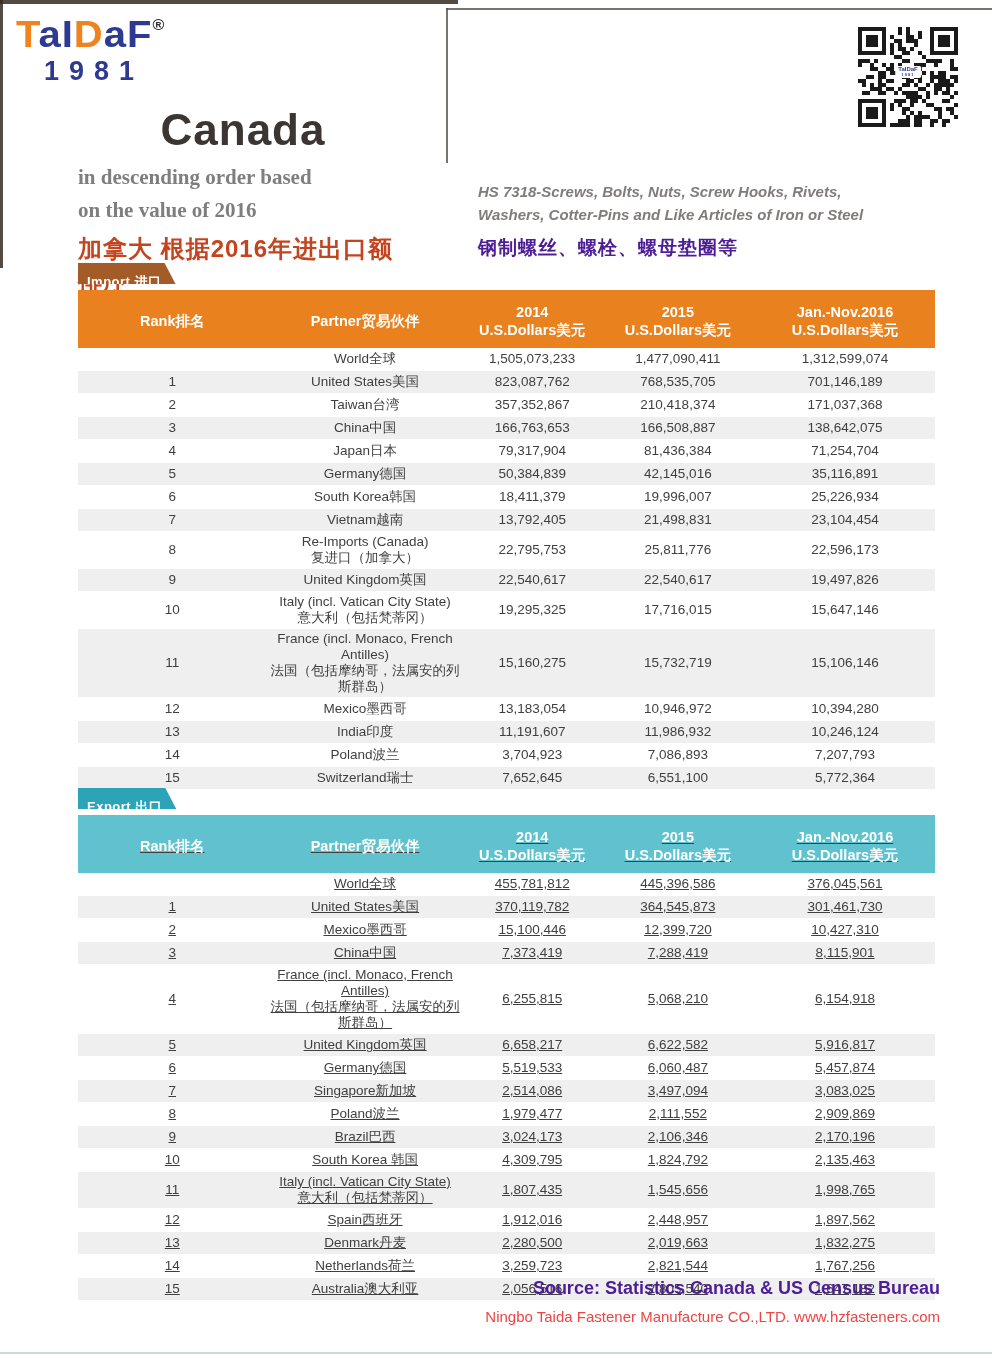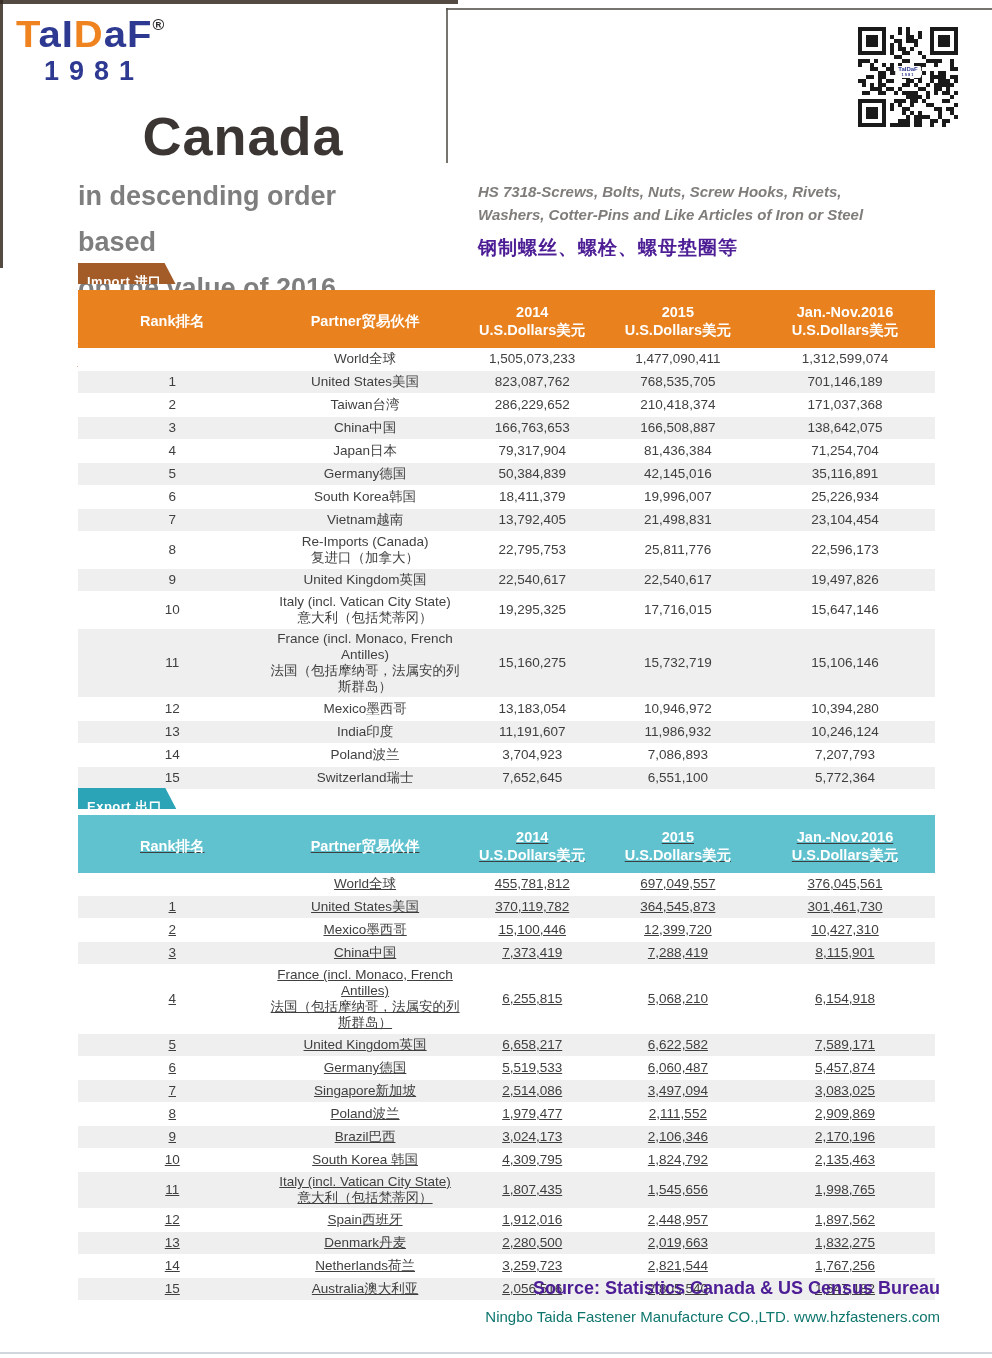--- a/index.html
+++ b/index.html
@@ -30,22 +30,22 @@
   .qr svg { width:100%; height:100%; shape-rendering:crispEdges; }
   .qr-logo {
     position:absolute; left:50%; top:46%; transform:translate(-50%,-50%);
     background:#fff; padding:1px 3px; border-radius:2px; text-align:center; line-height:5px;
   }
   .qr-logo .l1 { font-size:6px; font-weight:bold; color:#2e3a92; letter-spacing:0; }
   .qr-logo .l2 { font-size:4px; font-weight:bold; color:#2e3a92; letter-spacing:1px; }
 
   
   .title-block { position:absolute; left:78px; top:105px; width:330px; }
-  .title-main  { font-size:54px; font-weight:bold; color:#3b3633; text-align:center; letter-spacing:1px; }
-  .title-sub   { font-size:27px; font-weight:bold; color:#7e7e7e; line-height:46px; margin-top:6px; }
+  .title-main  { font-size:44px; font-weight:bold; color:#3b3633; text-align:center; letter-spacing:1px; }
+  .title-sub   { font-size:21px; font-weight:bold; color:#7e7e7e; line-height:33px; margin-top:6px;font-family:Liberation Serif, serif; }
   .title-cn    { font-size:24px; font-weight:bold; color:#c3441e; margin-top:6px; letter-spacing:1px; }
 
   .hs-block { position:absolute; left:478px; top:168px; width:480px;margin-top:12px; }
   .hs-en { font-size:15px; font-weight:bold; font-style:italic; color:#7f7c7a; line-height:23px; }
   .hs-cn { font-size:19px; font-weight:bold; color:#4c1d95; margin-top:9px; letter-spacing:1px; }
 
   
   .section { position:absolute; left:78px; width:857px; }
   .section-import { top:263px; }
   .section-export { top:788px;text-decoration:underline; }
@@ -68,21 +68,21 @@
     padding:2px 2px; font-size:13.5px; text-align:center; vertical-align:middle;
     line-height:18px; color:#3f3f3f; border-bottom:1px solid #ffffff;
   }
   tbody td.partner div { line-height:16px; }
   tbody tr.stripe { background:#efefef; }
   tbody tr { background:#ffffff; }
 
   
   .footer { position:absolute; left:78px; width:862px; text-align:right; }
   .footer-source  { top:1278px; font-size:18px; font-weight:bold; color:#4c1d95; }
-  .footer-company { top:1308px; font-size:15px; color:#0f766e; }
+  .footer-company { top:1308px; font-size:15px; color:#ef4444; }
 </style>
 </head>
 <body>
 
 <div class="edge edge-top-left"></div>
 <div class="edge edge-left"></div>
 <div class="edge-inner-h edge"></div>
 <div class="edge-inner-v edge"></div>
 <div class="edge edge-bottom"></div>
 
@@ -367,21 +367,21 @@
           </td>
           <td class="val">823,087,762</td>
           <td class="val">768,535,705</td>
           <td class="val">701,146,189</td>
         </tr>
         <tr>
           <td class="rank">2</td>
           <td class="partner">
             <div>Taiwan台湾</div>
           </td>
-          <td class="val">286,229,652</td>
+          <td class="val">357,352,867</td>
           <td class="val">210,418,374</td>
           <td class="val">171,037,368</td>
         </tr>
         <tr class="stripe">
           <td class="rank">3</td>
           <td class="partner">
             <div>China中国</div>
           </td>
           <td class="val">166,763,653</td>
           <td class="val">166,508,887</td>
@@ -534,21 +534,21 @@
           </th>
         </tr>
       </thead>
     <tbody>
         <tr>
           <td class="rank"></td>
           <td class="partner">
             <div>World全球</div>
           </td>
           <td class="val">455,781,812</td>
-          <td class="val">697,049,557</td>
+          <td class="val">445,396,586</td>
           <td class="val">376,045,561</td>
         </tr>
         <tr class="stripe">
           <td class="rank">1</td>
           <td class="partner">
             <div>United States美国</div>
           </td>
           <td class="val">370,119,782</td>
           <td class="val">364,545,873</td>
           <td class="val">301,461,730</td>
@@ -581,21 +581,21 @@
           <td class="val">5,068,210</td>
           <td class="val">6,154,918</td>
         </tr>
         <tr class="stripe">
           <td class="rank">5</td>
           <td class="partner">
             <div>United Kingdom英国</div>
           </td>
           <td class="val">6,658,217</td>
           <td class="val">6,622,582</td>
-          <td class="val">7,589,171</td>
+          <td class="val">5,916,817</td>
         </tr>
         <tr>
           <td class="rank">6</td>
           <td class="partner">
             <div>Germany德国</div>
           </td>
           <td class="val">5,519,533</td>
           <td class="val">6,060,487</td>
           <td class="val">5,457,874</td>
         </tr>

